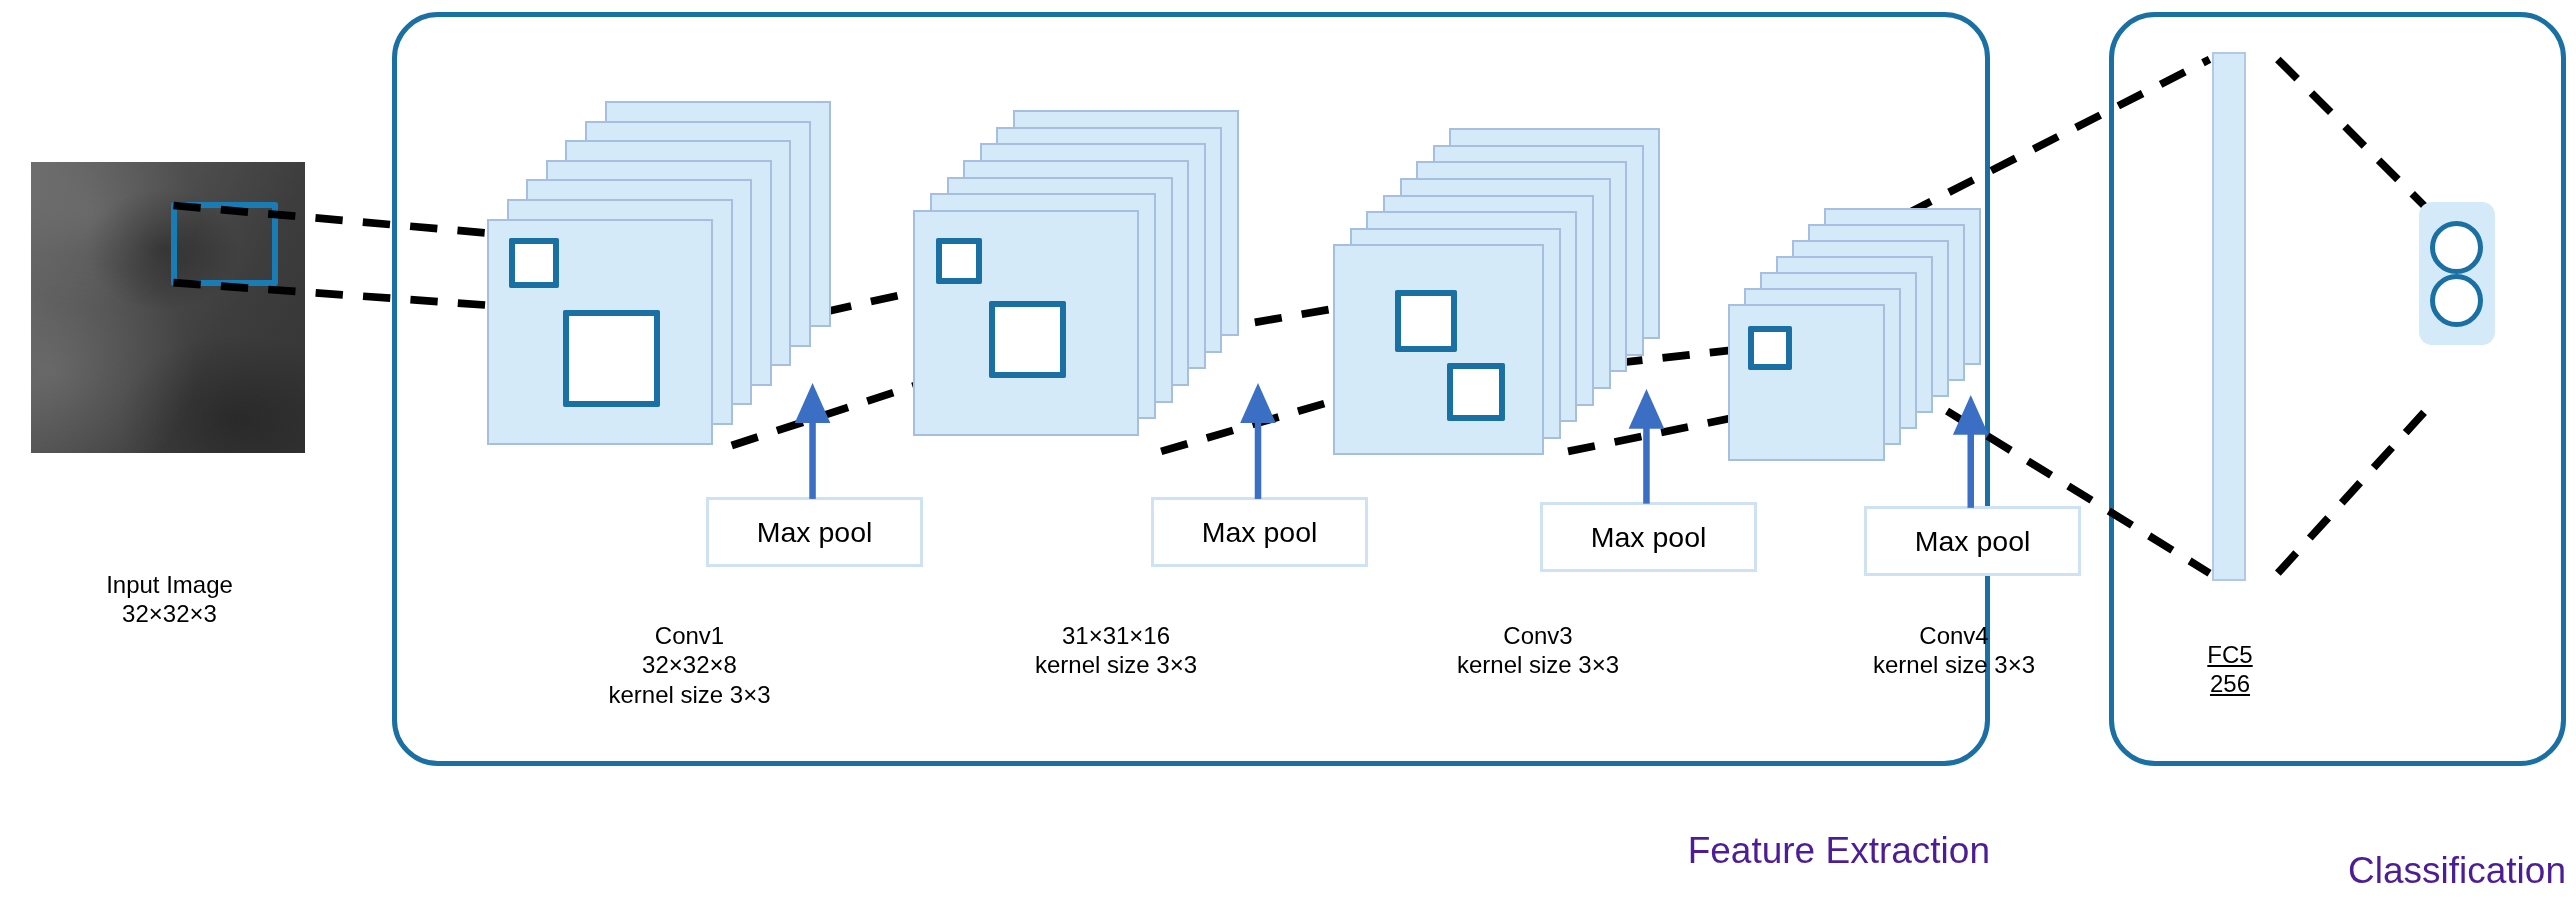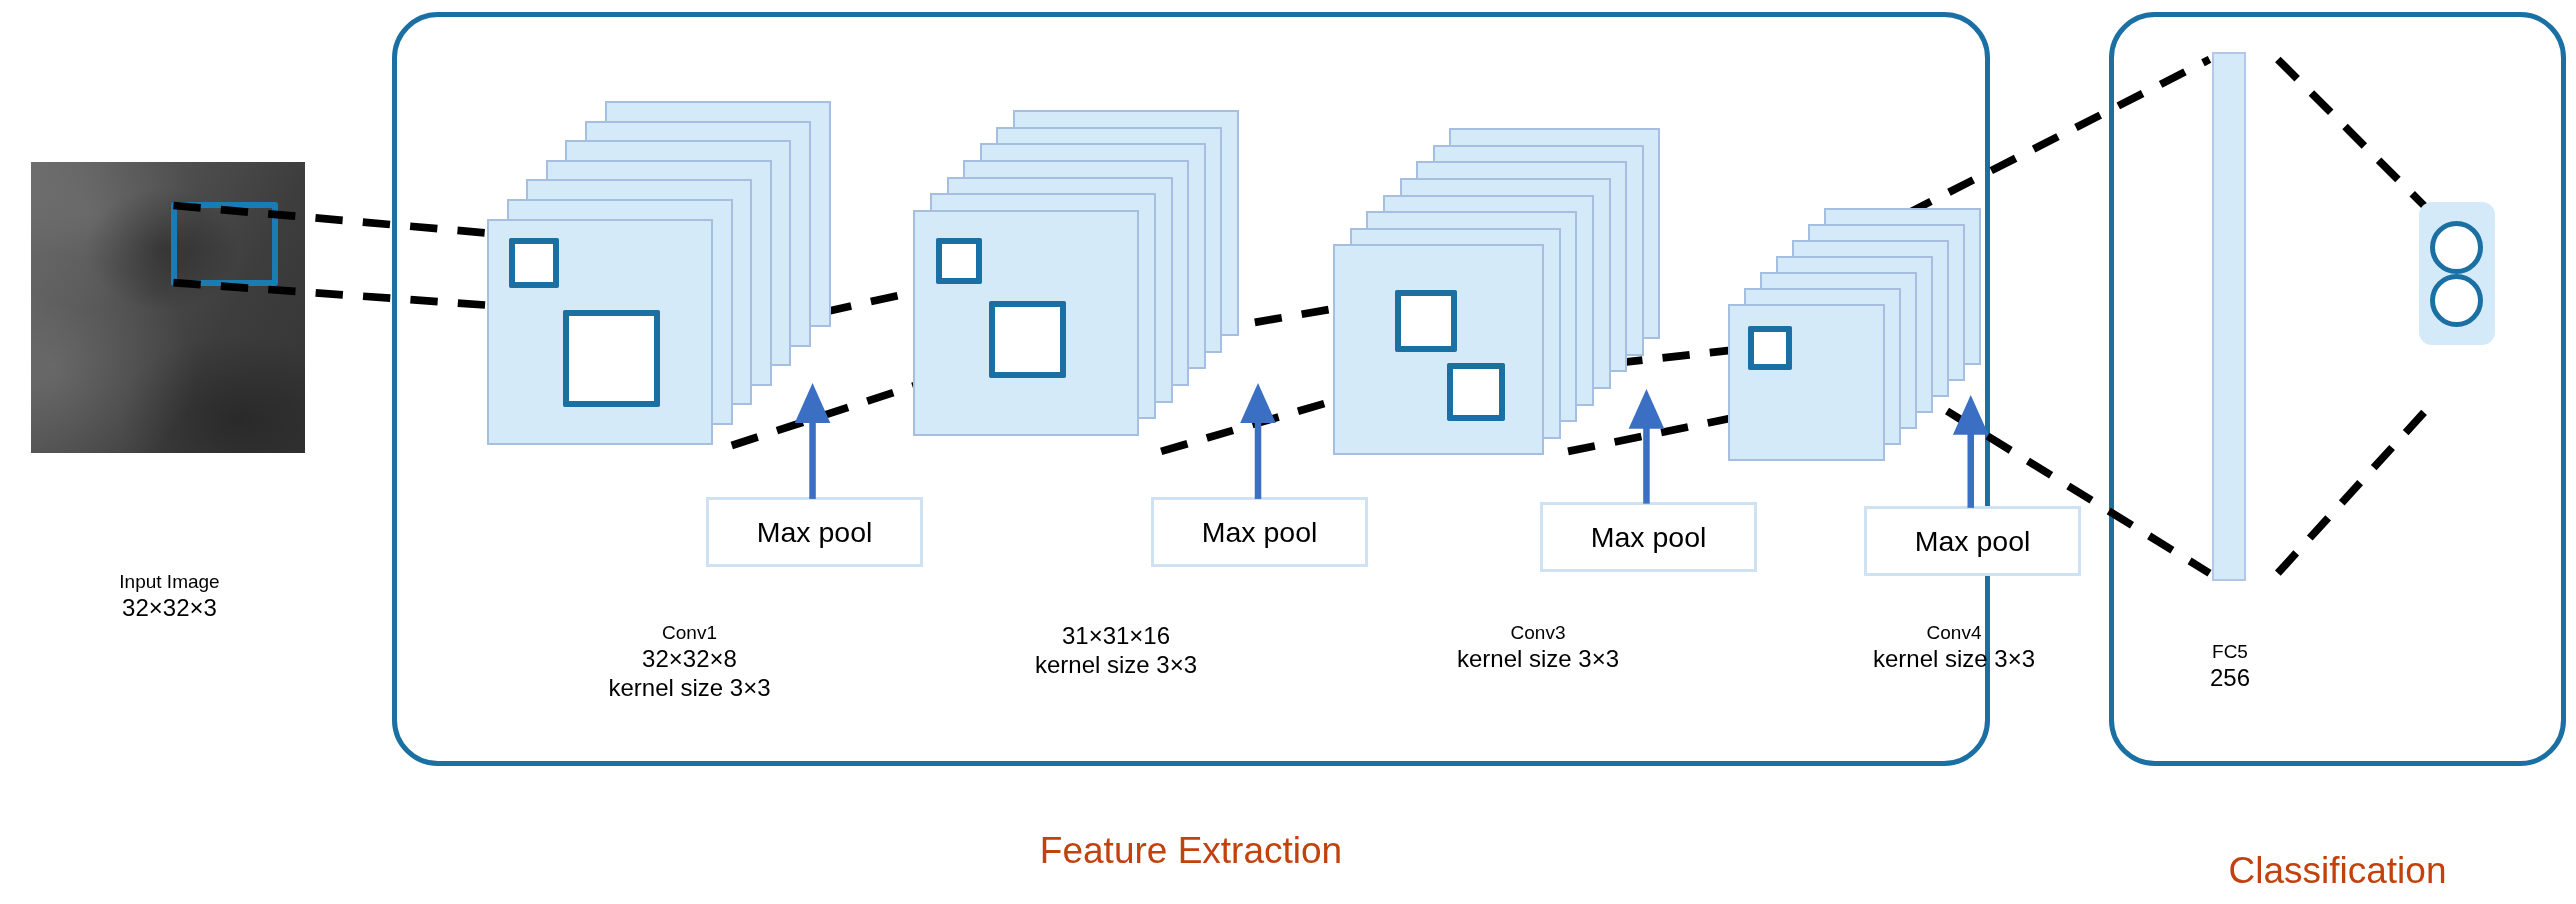--- a/index.html
+++ b/index.html
@@ -21,24 +21,24 @@
   .section-box{
     position:absolute;
     border:5.3px solid #1a6fa3;
     border-radius:46px;
     box-sizing:border-box;
     background:transparent;
   }
   
   .section-caption{
     position:absolute;
-    text-align:center;
+    text-align:right;
     font-size:37px;
     line-height:1.05;
-    color:#c2410c;
+    color:#4c1d95;
     white-space:nowrap;
   }
 
   
   .input-thumb{
     position:absolute;
     overflow:hidden;
     background:#3a3a3a;
   }
   .input-thumb .grad{
@@ -59,21 +59,21 @@
   }
   .caption{
     position:absolute;
     text-align:center;
     font-size:27px;
     line-height:1.22;
     white-space:nowrap;
     color:#000;
   }
   .caption .sub{display:block;font-size:24px;}
-  .caption .ttl{display:block;font-size:19px;}
+  .caption .ttl{display:block;font-size:24px;}
 
   
   .stack{position:absolute;}
   .card{
     position:absolute;
     background:#d4eaf8;
     border:2.4px solid #a6bee0;
     box-sizing:border-box;
   }
   .rf{
@@ -253,21 +253,21 @@
     <span>Max pool</span>
   </div>
   <div class="pool-box" style="left:1540px;top:502px;width:217px;height:70px;">
     <span>Max pool</span>
   </div>
   <div class="pool-box" style="left:1864px;top:506px;width:217px;height:70px;">
     <span>Max pool</span>
   </div>
 
   <div class="fc-bar layer3" style="left:2212px;top:52px;width:34px;height:529px;"></div>
-  <div class="caption" style="left:2114px;top:640px;width:232px;">
+  <div class="caption" style="left:2114px;top:640px;width:232px;text-decoration:underline;">
     <span class="ttl">FC5</span>
     <span class="sub">256</span>
   </div>
 
   <div class="fc-out layer3" style="left:2419px;top:202px;width:76px;height:143px;"></div>
   <div class="fc-node layer3" style="left:2430px;top:221px;width:53px;height:53px;"></div>
   <div class="fc-node layer3" style="left:2430px;top:274px;width:53px;height:53px;"></div>
 
   <div class="section-caption" style="left:392px;top:832px;width:1598px;">Feature Extraction</div>
   <div class="section-caption" style="left:2109px;top:852px;width:457px;">Classification</div>

